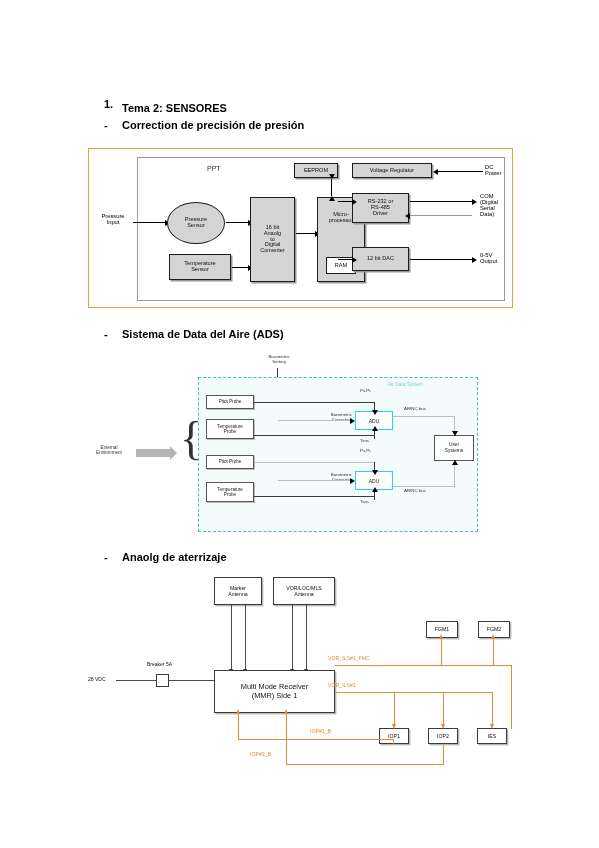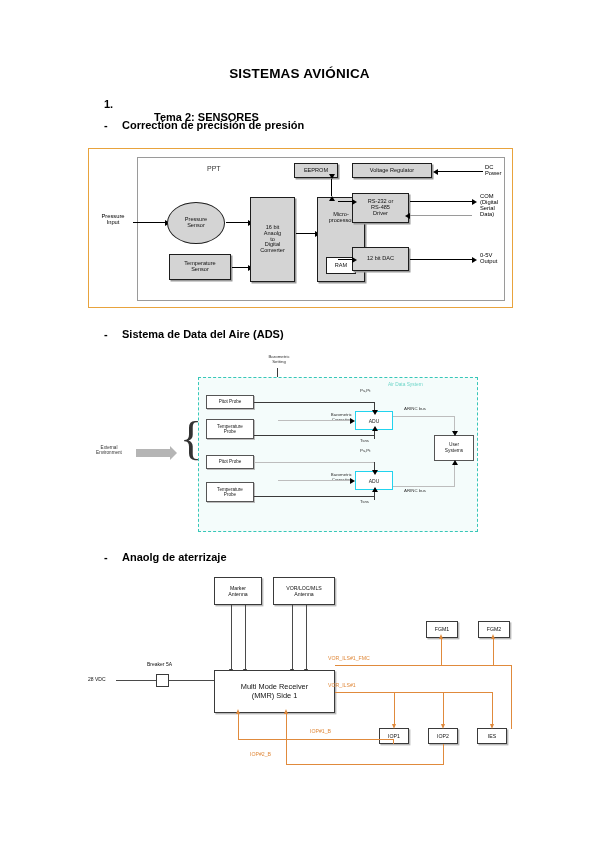--- a/index.html
+++ b/index.html
@@ -77,24 +77,23 @@
   .ar-u-or:after{content:"";position:absolute;top:-4px;left:50%;margin-left:-2.5px;
       border-bottom:5px solid #E08A3C;border-left:2.5px solid transparent;border-right:2.5px solid transparent;}
   .ar-d-or:after{content:"";position:absolute;bottom:-4px;left:50%;margin-left:-2.5px;
       border-top:5px solid #E08A3C;border-left:2.5px solid transparent;border-right:2.5px solid transparent;}
 </style>
 </head>
 <body>
 
 <div class="page">
 
-  <div class="doc-title">SISTEMAS AVIÓNICA</div>
 
   <div class="h-item h-num" style="top:98px;">1.</div>
-  <div class="h-item h-text" style="top:111px;margin-left:32px;">Tema 2: SENSORES</div>
+  <div class="h-item h-text" style="top:102px;">Tema 2: SENSORES</div>
 
   <div class="h-item h-dash" style="top:119px;">-</div>
   <div class="h-item h-text" style="top:119px;">Correction de precisión de presión</div>
 
   <div class="h-item h-dash" style="top:328px;">-</div>
   <div class="h-item h-text" style="top:328px;">Sistema de Data del Aire (ADS)</div>
 
   <div class="h-item h-dash" style="top:551px;">-</div>
   <div class="h-item h-text" style="top:551px;">Anaolg de aterrizaje</div>
 

